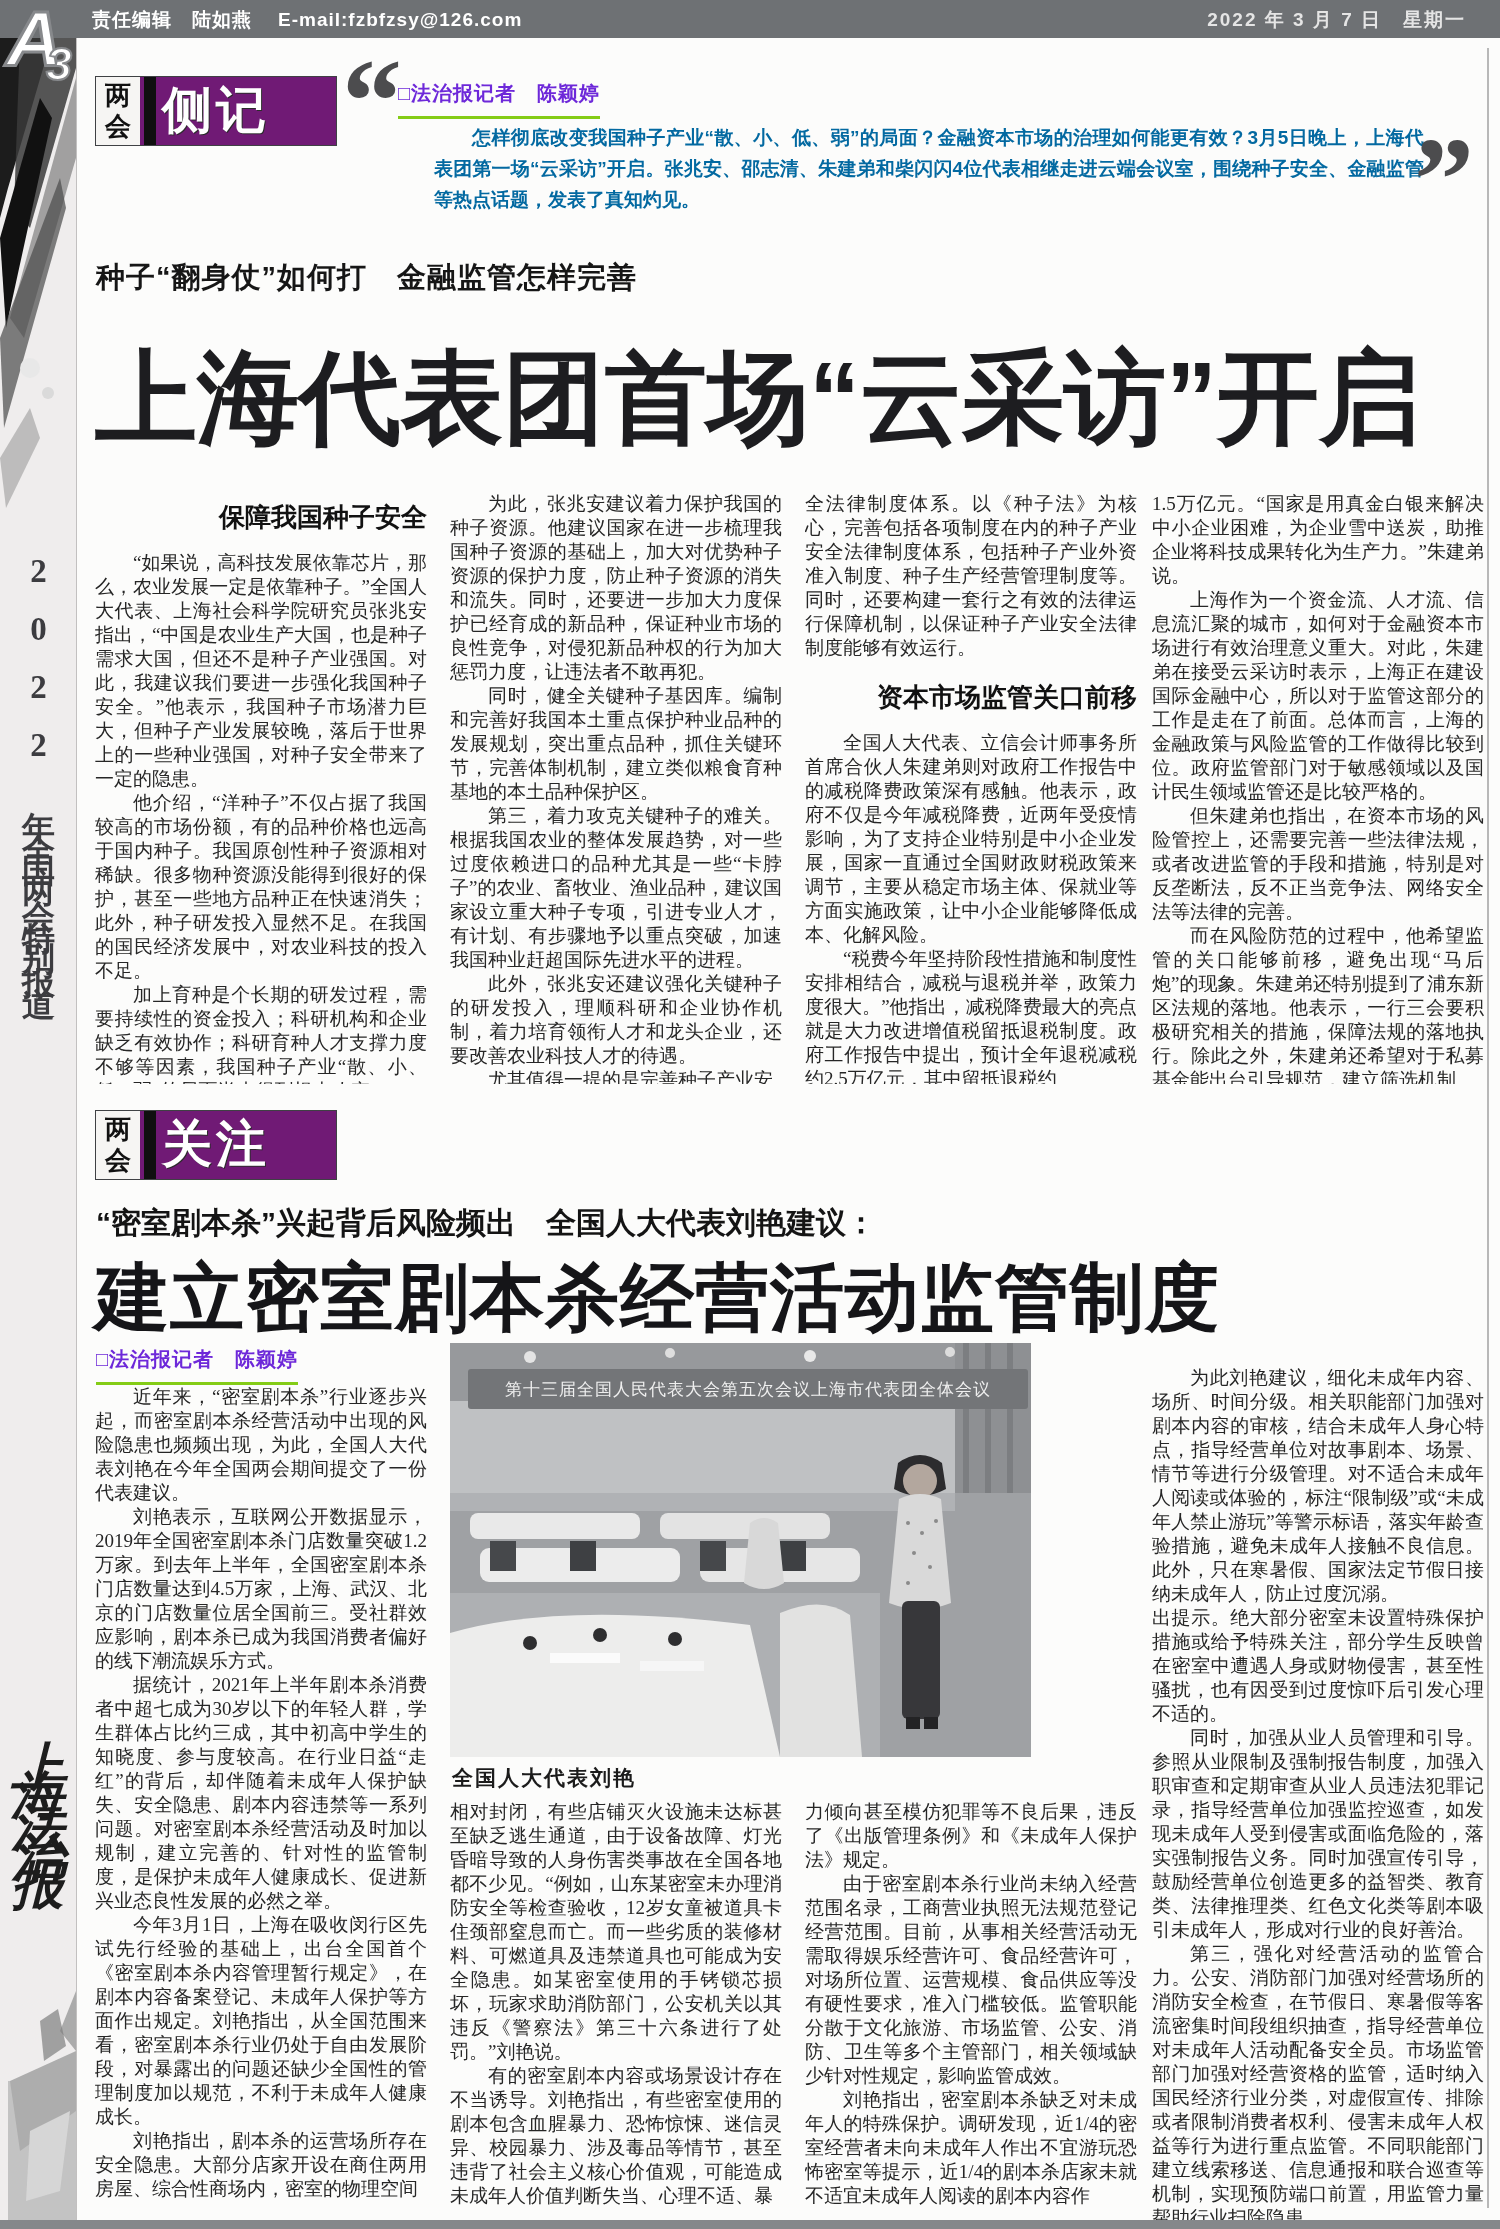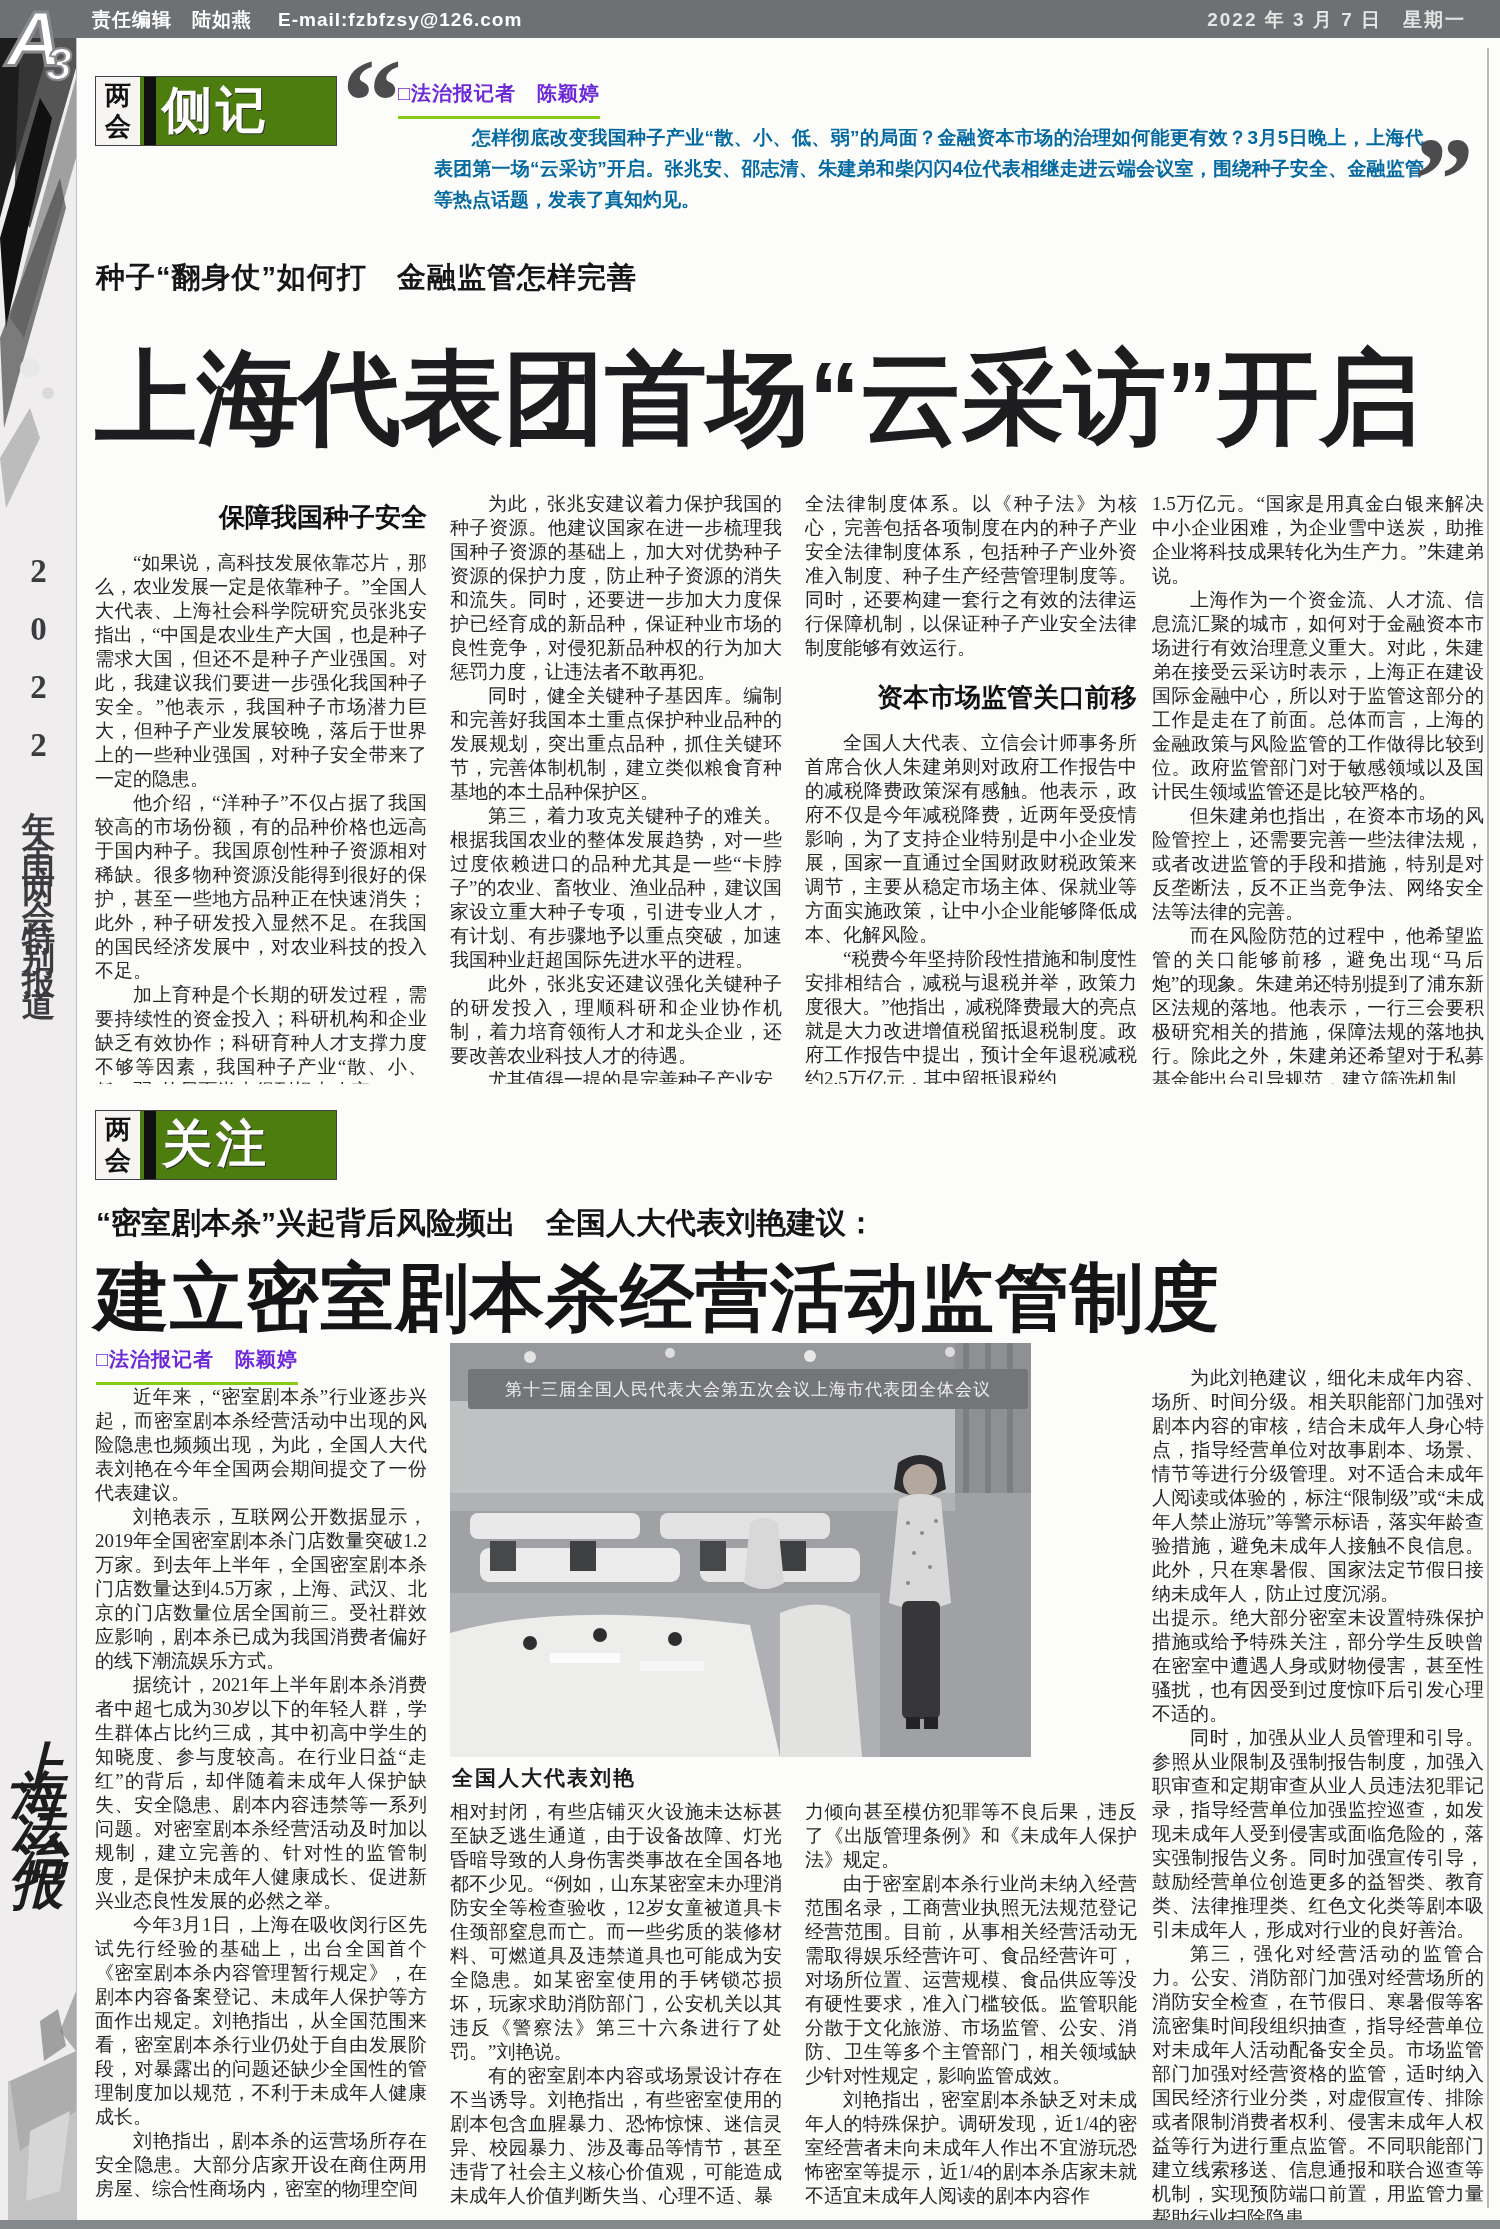--- a/index.html
+++ b/index.html
@@ -20,21 +20,21 @@
        font-weight:bold;font-size:33px;letter-spacing:22px;color:#3c3c40;}
   .sidebar .masthead{position:absolute;left:50%;transform:translateX(-50%);top:1660px;
        writing-mode:vertical-rl;text-orientation:upright;font-family:"DejaVu Serif","Liberation Serif",serif;
        font-weight:bold;font-style:italic;font-size:52px;letter-spacing:30px;color:#1d1d1d;}
   .inkart{position:absolute;left:0;top:0;}
   .inkart2{position:absolute;left:0;bottom:0;}
   
   .bottombar{position:absolute;left:0;bottom:0;width:1500px;height:9px;background:#85888b;}
   .rightrule{position:absolute;left:1487px;top:48px;width:2px;height:2160px;background:#b8b8b8;}
   
-  .badge{position:absolute;left:95px;width:242px;height:70px;background:#4d7c0f;border:1px solid #3f4144;
+  .badge{position:absolute;left:95px;width:242px;height:70px;background:#701a75;border:1px solid #3f4144;
          display:flex;align-items:stretch;box-sizing:border-box;}
   .badge .prefix{background:#f6f5f3;color:#111;width:44px;font:bold 26px/31px "Liberation Sans","DejaVu Sans",sans-serif;
          text-align:center;padding-top:3px;word-break:break-all;letter-spacing:0;}
   .badge .bar{width:12px;background:#0f0f0f;margin:0 6px 0 4px;}
   .badge .label{flex:1;color:#fff;font:bold 50px/66px "Liberation Sans","DejaVu Sans",sans-serif;
          letter-spacing:4px;text-shadow:1px 1px 0 #2c2c2c;}
   
   .q{position:absolute;font:bold 120px/1 "Liberation Serif","DejaVu Serif",serif;color:#4c4c4e;}
   .byline{position:absolute;font:bold 20px "Liberation Sans","DejaVu Sans",sans-serif;color:#6d28d9;
           border-bottom:3px solid #84cc16;padding-bottom:9px;letter-spacing:1px;}

